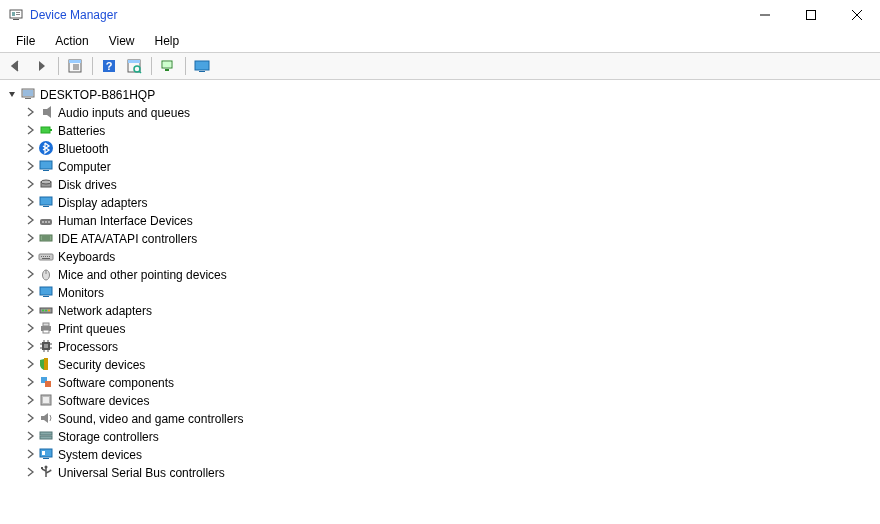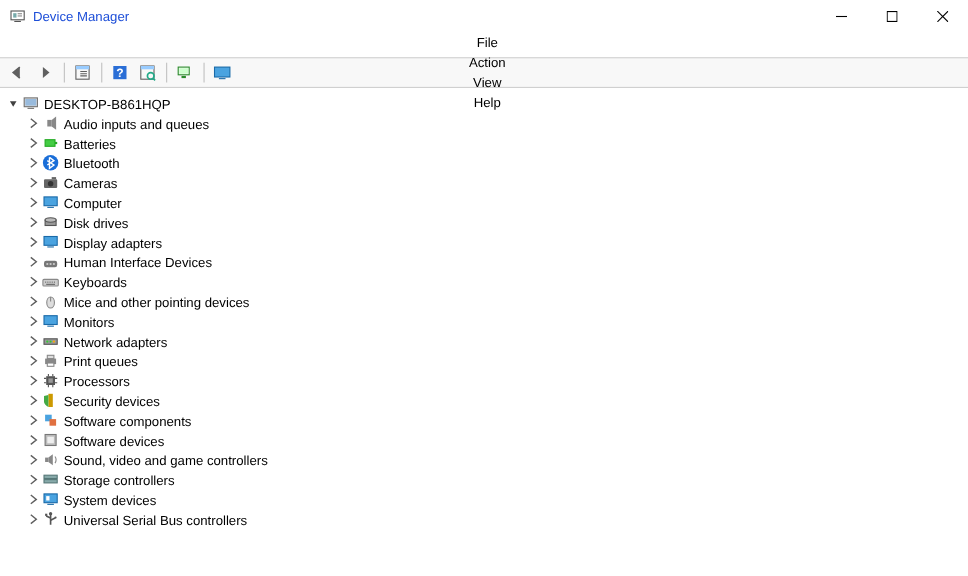--- a/index.html
+++ b/index.html
@@ -30,21 +30,20 @@
   width:46px; height:30px;
   display:flex; align-items:center; justify-content:center;
   cursor:default;
 }
 .win-btn svg { width:10px; height:10px; }
 .menubar {
   height:22px;
   display:flex; align-items:center;
   padding-left:6px;
   background:#fff;
-  flex-direction:column;
 }
 .menu-item {
   padding:2px 10px;
   font-size:12px;
   cursor:default;
 }
 .toolbar {
   height:28px;
   border-top:1px solid #d0d0d0;
   border-bottom:1px solid #d0d0d0;
@@ -238,33 +237,20 @@
         <span class="tree-label">Bluetooth</span>
       </div>
       <div class="tree-row cat-row">
         <span class="expander">
           <svg width="10" height="10" viewBox="0 0 10 10">
             <path d="M3 1 L8 5 L3 9" fill="none" stroke="#606060" stroke-width="1.3"></path>
           </svg>
         </span>
         <span class="node-icon">
           <svg width="16" height="16" viewBox="0 0 16 16">
-            <use href="#ic-camera"></use>
-          </svg>
-        </span>
-        <span class="tree-label">Cameras</span>
-      </div>
-      <div class="tree-row cat-row">
-        <span class="expander">
-          <svg width="10" height="10" viewBox="0 0 10 10">
-            <path d="M3 1 L8 5 L3 9" fill="none" stroke="#606060" stroke-width="1.3"></path>
-          </svg>
-        </span>
-        <span class="node-icon">
-          <svg width="16" height="16" viewBox="0 0 16 16">
             <use href="#ic-computer"></use>
           </svg>
         </span>
         <span class="tree-label">Computer</span>
       </div>
       <div class="tree-row cat-row">
         <span class="expander">
           <svg width="10" height="10" viewBox="0 0 10 10">
             <path d="M3 1 L8 5 L3 9" fill="none" stroke="#606060" stroke-width="1.3"></path>
           </svg>
@@ -294,20 +280,33 @@
           <svg width="10" height="10" viewBox="0 0 10 10">
             <path d="M3 1 L8 5 L3 9" fill="none" stroke="#606060" stroke-width="1.3"></path>
           </svg>
         </span>
         <span class="node-icon">
           <svg width="16" height="16" viewBox="0 0 16 16">
             <use href="#ic-hid"></use>
           </svg>
         </span>
         <span class="tree-label">Human Interface Devices</span>
+      </div>
+      <div class="tree-row cat-row">
+        <span class="expander">
+          <svg width="10" height="10" viewBox="0 0 10 10">
+            <path d="M3 1 L8 5 L3 9" fill="none" stroke="#606060" stroke-width="1.3"></path>
+          </svg>
+        </span>
+        <span class="node-icon">
+          <svg width="16" height="16" viewBox="0 0 16 16">
+            <use href="#ic-ide"></use>
+          </svg>
+        </span>
+        <span class="tree-label">IDE ATA/ATAPI controllers</span>
       </div>
       <div class="tree-row cat-row">
         <span class="expander">
           <svg width="10" height="10" viewBox="0 0 10 10">
             <path d="M3 1 L8 5 L3 9" fill="none" stroke="#606060" stroke-width="1.3"></path>
           </svg>
         </span>
         <span class="node-icon">
           <svg width="16" height="16" viewBox="0 0 16 16">
             <use href="#ic-keyboard"></use>

